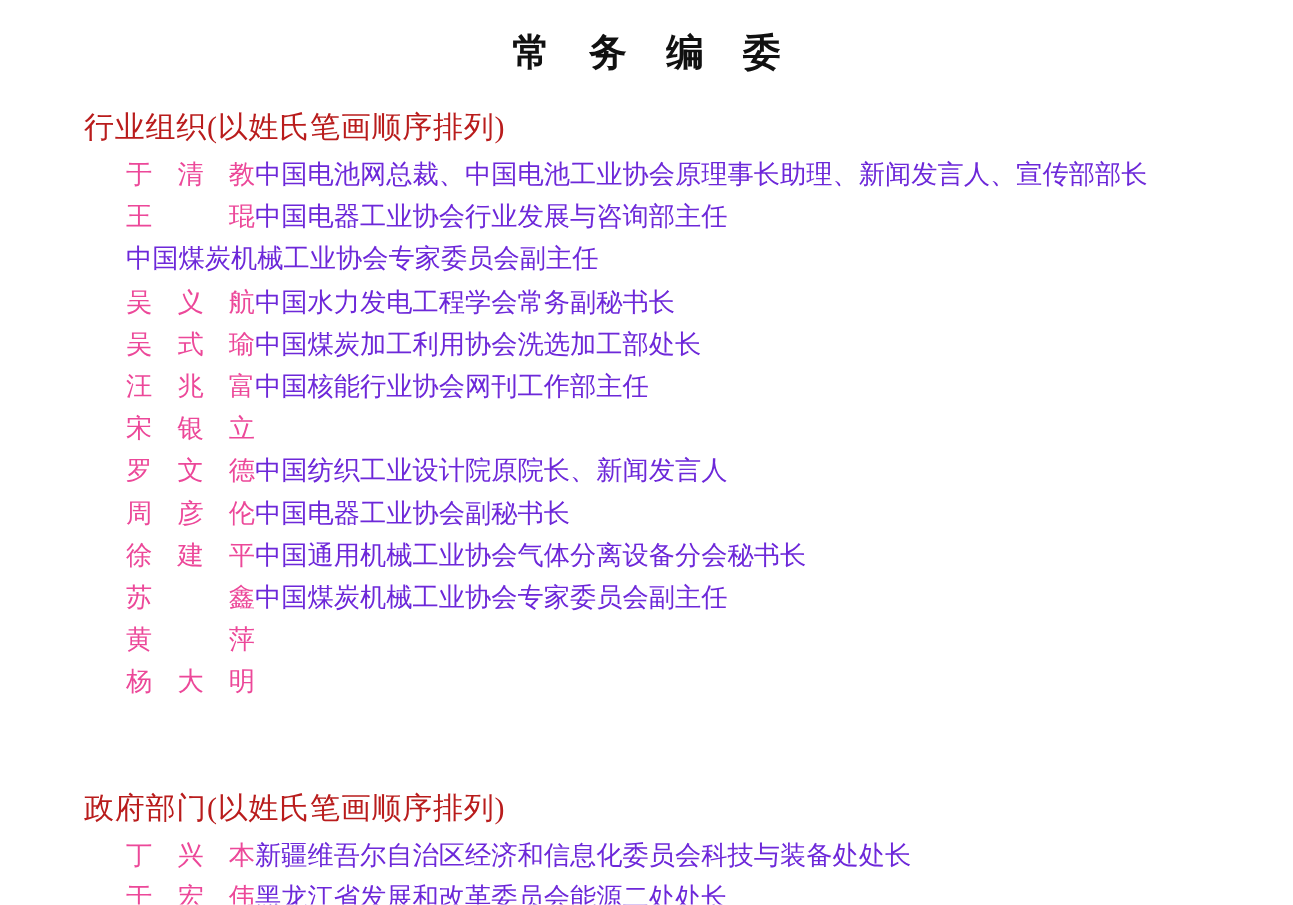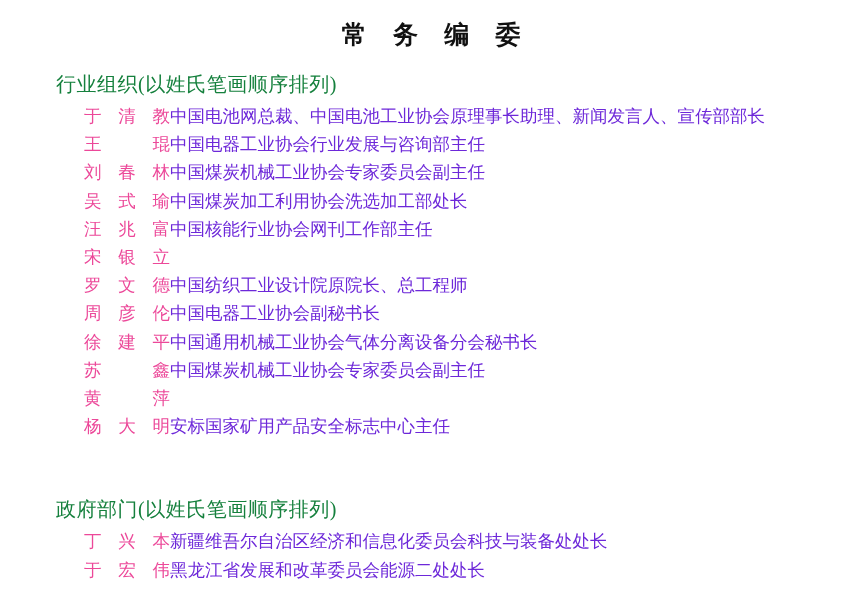--- a/index.html
+++ b/index.html
@@ -34,21 +34,21 @@
   .section {
     margin-top: 20px;
   }
   .section.second {
     margin-top: 56px;
   }
   .section-heading {
     font-size: 20px;
     font-weight: normal;
     margin: 0 0 4px 56px;
-    color: #15803d;
+    color: #b91c1c;
     letter-spacing: 0.5px;
   }
   .entry-list {
     list-style: none;
     margin: 0;
     padding: 0;
   }
   .entry {
     display: flex;
     align-items: baseline;
@@ -79,56 +79,58 @@
     <ul class="entry-list">
       <li class="entry">
         <span class="entry-name">于清教</span>
         <span class="entry-desc">中国电池网总裁、中国电池工业协会原理事长助理、新闻发言人、宣传部部长</span>
       </li>
       <li class="entry">
         <span class="entry-name">王　琨</span>
         <span class="entry-desc">中国电器工业协会行业发展与咨询部主任</span>
       </li>
       <li class="entry">
-        <span class="entry-name">刘春林</span>
         <span class="entry-desc">中国煤炭机械工业协会专家委员会副主任</span>
+      </li>
+      <li class="entry">
+        <span class="entry-name">吴义航</span>
+        <span class="entry-desc">中国水力发电工程学会常务副秘书长</span>
       </li>
       <li class="entry">
         <span class="entry-name">吴式瑜</span>
         <span class="entry-desc">中国煤炭加工利用协会洗选加工部处长</span>
       </li>
       <li class="entry">
         <span class="entry-name">汪兆富</span>
         <span class="entry-desc">中国核能行业协会网刊工作部主任</span>
       </li>
       <li class="entry">
         <span class="entry-name">宋银立</span>
       </li>
       <li class="entry">
         <span class="entry-name">罗文德</span>
-        <span class="entry-desc">中国纺织工业设计院原院长、总工程师</span>
+        <span class="entry-desc">中国纺织工业设计院原院长、新闻发言人</span>
       </li>
       <li class="entry">
         <span class="entry-name">周彦伦</span>
         <span class="entry-desc">中国电器工业协会副秘书长</span>
       </li>
       <li class="entry">
         <span class="entry-name">徐建平</span>
         <span class="entry-desc">中国通用机械工业协会气体分离设备分会秘书长</span>
       </li>
       <li class="entry">
         <span class="entry-name">苏　鑫</span>
         <span class="entry-desc">中国煤炭机械工业协会专家委员会副主任</span>
       </li>
       <li class="entry">
         <span class="entry-name">黄　萍</span>
       </li>
       <li class="entry">
         <span class="entry-name">杨大明</span>
-        <span class="entry-desc">安标国家矿用产品安全标志中心主任</span>
       </li>
     </ul>
   </div>
 
   <div class="section second">
     <div class="section-heading">政府部门(以姓氏笔画顺序排列)</div>
     <ul class="entry-list">
       <li class="entry">
         <span class="entry-name">丁兴本</span>
         <span class="entry-desc">新疆维吾尔自治区经济和信息化委员会科技与装备处处长</span>

